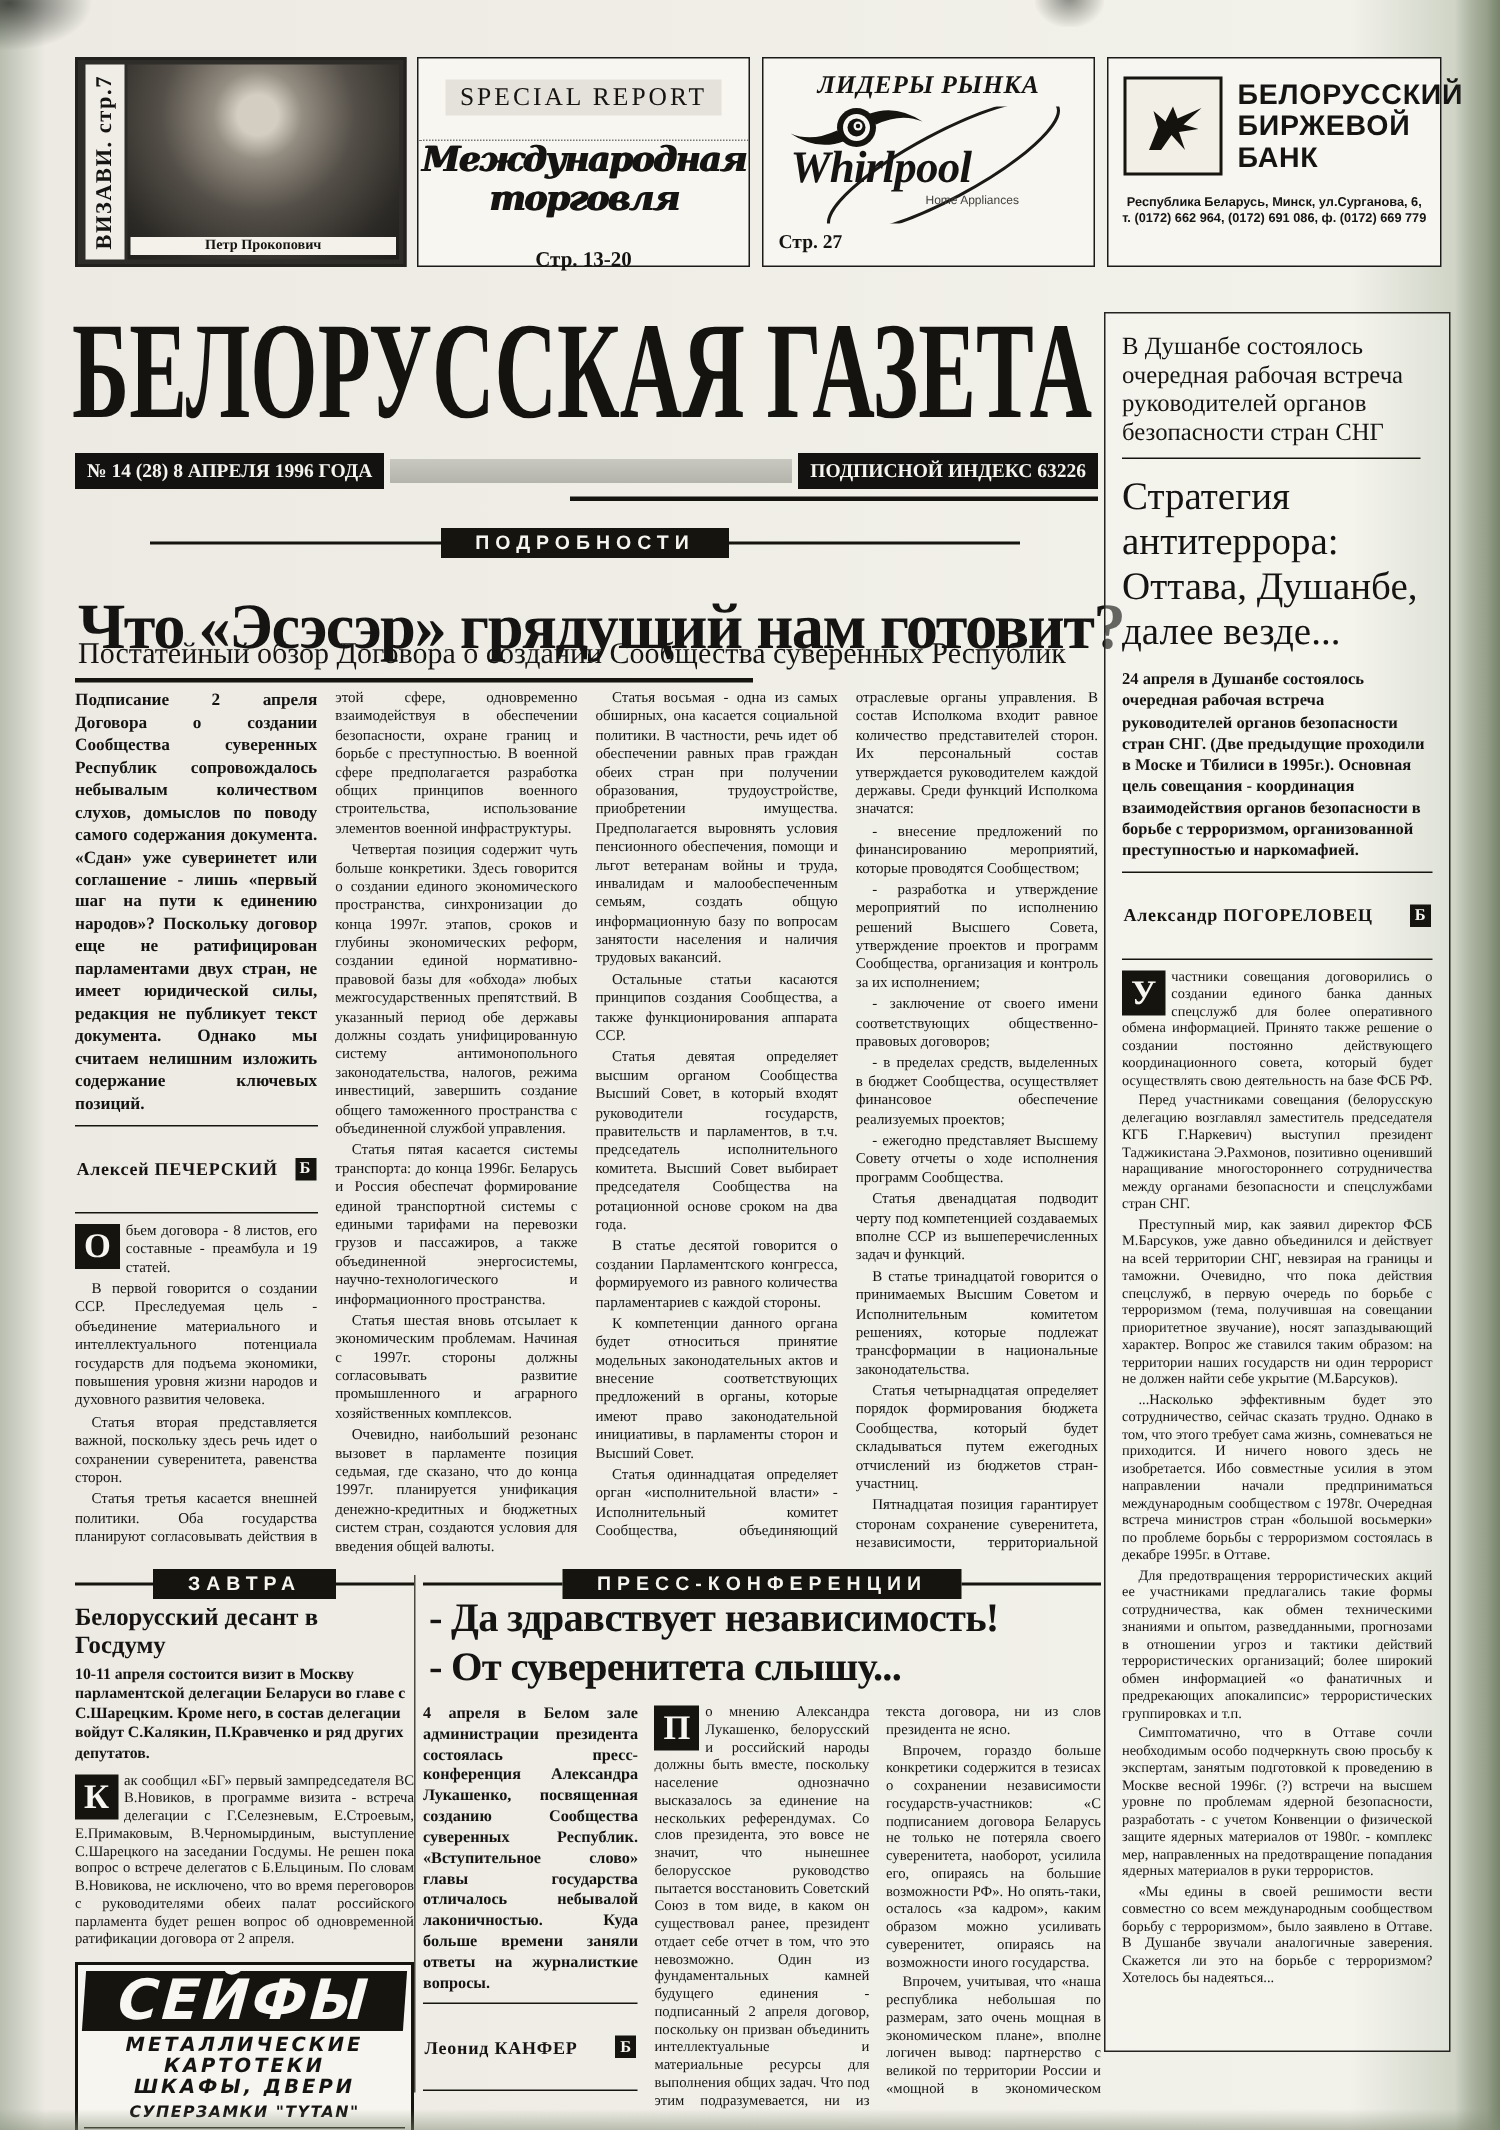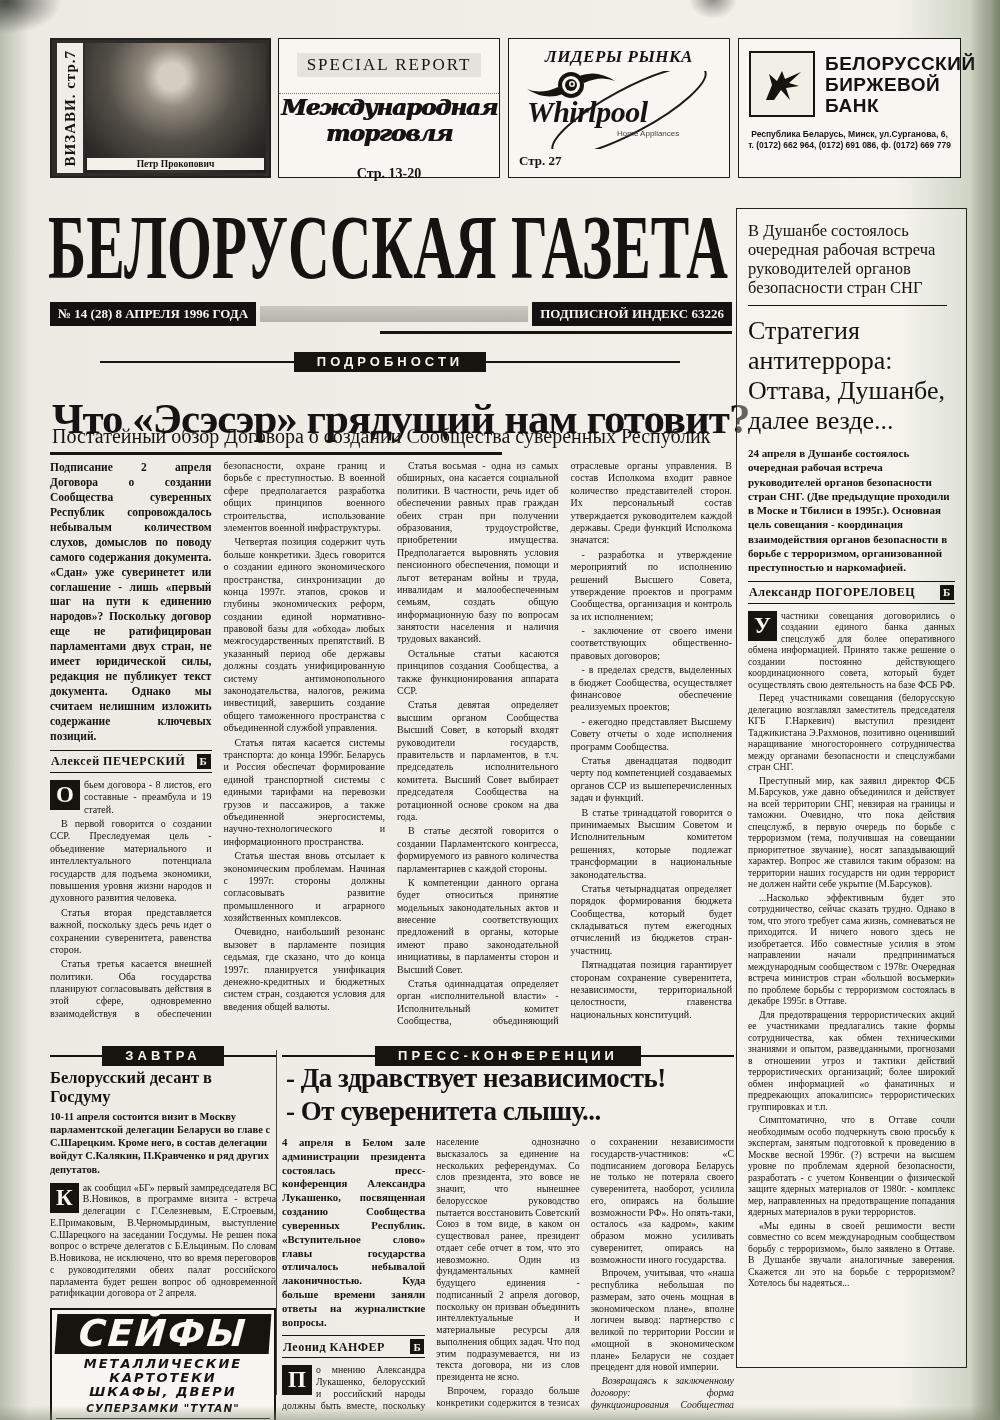--- a/index.html
+++ b/index.html
@@ -69,21 +69,21 @@
       font:bold 43px/48px "Liberation Serif",serif;letter-spacing:-1px;white-space:nowrap;}
   #main-subhead{position:absolute;left:52px;top:424px;font:20px/24px "Liberation Serif",serif;}
   #subhead-rule{position:absolute;left:50px;top:452px;width:452px;height:3px;background:#15140f;}
   #main-cols{position:absolute;left:50px;top:460px;width:682px;height:578px;overflow:hidden;
       column-count:4;column-gap:12px;font-size:10px;line-height:1.24;text-align:justify;}
   #main-cols p,#sidebar p,#press-cols p,#tomorrow p{margin:0 0 2px;text-indent:11px;}
   .lead{font-weight:bold;font-size:11.5px;line-height:1.3;text-indent:0 !important;margin-bottom:6px !important;}
   .byline{border-top:1.5px solid #15140f;border-bottom:1.5px solid #15140f;
       display:flex;justify-content:space-between;align-items:center;
       font:bold 12px/14px "Liberation Serif",serif;letter-spacing:.5px;
-      padding:3px 1px;margin:4px 0 6px;break-inside:avoid;}
+      padding:21px 1px;margin:4px 0 6px;break-inside:avoid;}
   .bg-logo{display:inline-flex;width:14px;height:15px;background:#15140f;color:#f6f5ef;
       align-items:center;justify-content:center;font:bold 11px "Liberation Serif",serif;}
   .dropcap{float:left;background:#15140f;color:#f6f5ef;font:bold 23px/23px "Liberation Serif",serif;
       padding:3px 6px 4px;margin:1px 4px 0 0;}
   .no-indent{text-indent:0 !important;}
   .italic{font-style:italic;}
 
   
   #sidebar{position:absolute;left:736px;top:208px;width:231px;height:1160px;box-sizing:border-box;
       border:1.5px solid #25231f;padding:12px 11px;overflow:hidden;background:rgba(250,249,244,.35);}
@@ -210,25 +210,26 @@
     <p>Четвертая позиция содержит чуть больше конкретики. Здесь говорится о создании единого экономического пространства, синхронизации до конца 1997г. этапов, сроков и глубины экономических реформ, создании единой нормативно-правовой базы для «обхода» любых межгосударственных препятствий. В указанный период обе державы должны создать унифицированную систему антимонопольного законодательства, налогов, режима инвестиций, завершить создание общего таможенного пространства с объединенной службой управления.</p>
     <p>Статья пятая касается системы транспорта: до конца 1996г. Беларусь и Россия обеспечат формирование единой транспортной системы с едиными тарифами на перевозки грузов и пассажиров, а также объединенной энергосистемы, научно-технологического и информационного пространства.</p>
     <p>Статья шестая вновь отсылает к экономическим проблемам. Начиная с 1997г. стороны должны согласовывать развитие промышленного и аграрного хозяйственных комплексов.</p>
     <p>Очевидно, наибольший резонанс вызовет в парламенте позиция седьмая, где сказано, что до конца 1997г. планируется унификация денежно-кредитных и бюджетных систем стран, создаются условия для введения общей валюты.</p>
     <p>Статья восьмая - одна из самых обширных, она касается социальной политики. В частности, речь идет об обеспечении равных прав граждан обеих стран при получении образования, трудоустройстве, приобретении имущества. Предполагается выровнять условия пенсионного обеспечения, помощи и льгот ветеранам войны и труда, инвалидам и малообеспеченным семьям, создать общую информационную базу по вопросам занятости населения и наличия трудовых вакансий.</p>
     <p>Остальные статьи касаются принципов создания Сообщества, а также функционирования аппарата ССР.</p>
     <p>Статья девятая определяет высшим органом Сообщества Высший Совет, в который входят руководители государств, правительств и парламентов, в т.ч. председатель исполнительного комитета. Высший Совет выбирает председателя Сообщества на ротационной основе сроком на два года.</p>
     <p>В статье десятой говорится о создании Парламентского конгресса, формируемого из равного количества парламентариев с каждой стороны.</p>
     <p>К компетенции данного органа будет относиться принятие модельных законодательных актов и внесение соответствующих предложений в органы, которые имеют право законодательной инициативы, в парламенты сторон и Высший Совет.</p>
     <p>Статья одиннадцатая определяет орган «исполнительной власти» - Исполнительный комитет Сообщества, объединяющий отраслевые органы управления. В состав Исполкома входит равное количество представителей сторон. Их персональный состав утверждается руководителем каждой державы. Среди функций Исполкома значатся:</p>
+    <p>- внесение предложений по финансированию мероприятий, которые проводятся Сообществом;</p>
     <p>- разработка и утверждение мероприятий по исполнению решений Высшего Совета, утверждение проектов и программ Сообщества, организация и контроль за их исполнением;</p>
     <p>- заключение от своего имени соответствующих общественно-правовых договоров;</p>
     <p>- в пределах средств, выделенных в бюджет Сообщества, осуществляет финансовое обеспечение реализуемых проектов;</p>
     <p>- ежегодно представляет Высшему Совету отчеты о ходе исполнения программ Сообщества.</p>
-    <p>Статья двенадцатая подводит черту под компетенцией создаваемых органов ССР из вышеперечисленных задач и функций.</p>
+    <p>Статья двенадцатая подводит черту под компетенцией создаваемых вполне ССР из вышеперечисленных задач и функций.</p>
     <p>В статье тринадцатой говорится о принимаемых Высшим Советом и Исполнительным комитетом решениях, которые подлежат трансформации в национальные законодательства.</p>
     <p>Статья четырнадцатая определяет порядок формирования бюджета Сообщества, который будет складываться путем ежегодных отчислений из бюджетов стран-участниц.</p>
     <p>Пятнадцатая позиция гарантирует сторонам сохранение суверенитета, независимости, территориальной целостности, главенства национальных конституций.</p>
 
   </div>
 
   <div id="sidebar">
     <div class="intro">В Душанбе состоялось очередная рабочая встреча руководителей органов безопасности стран СНГ</div>
     <div class="intro-rule"></div>
     <h2>Стратегия антитеррора: Оттава, Душанбе, далее везде...</h2>

